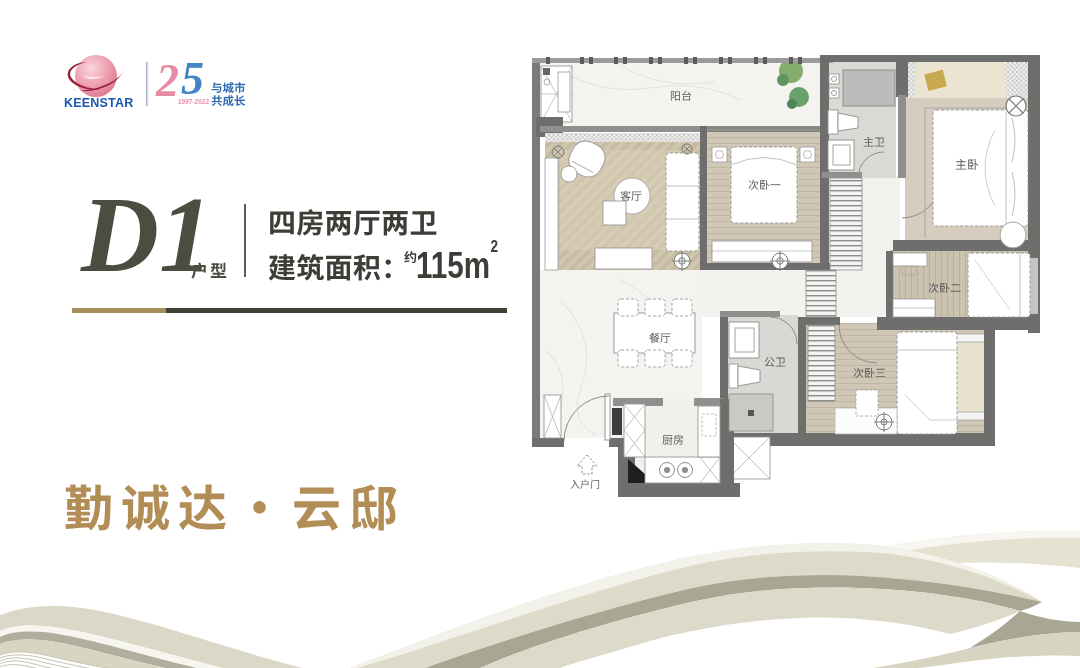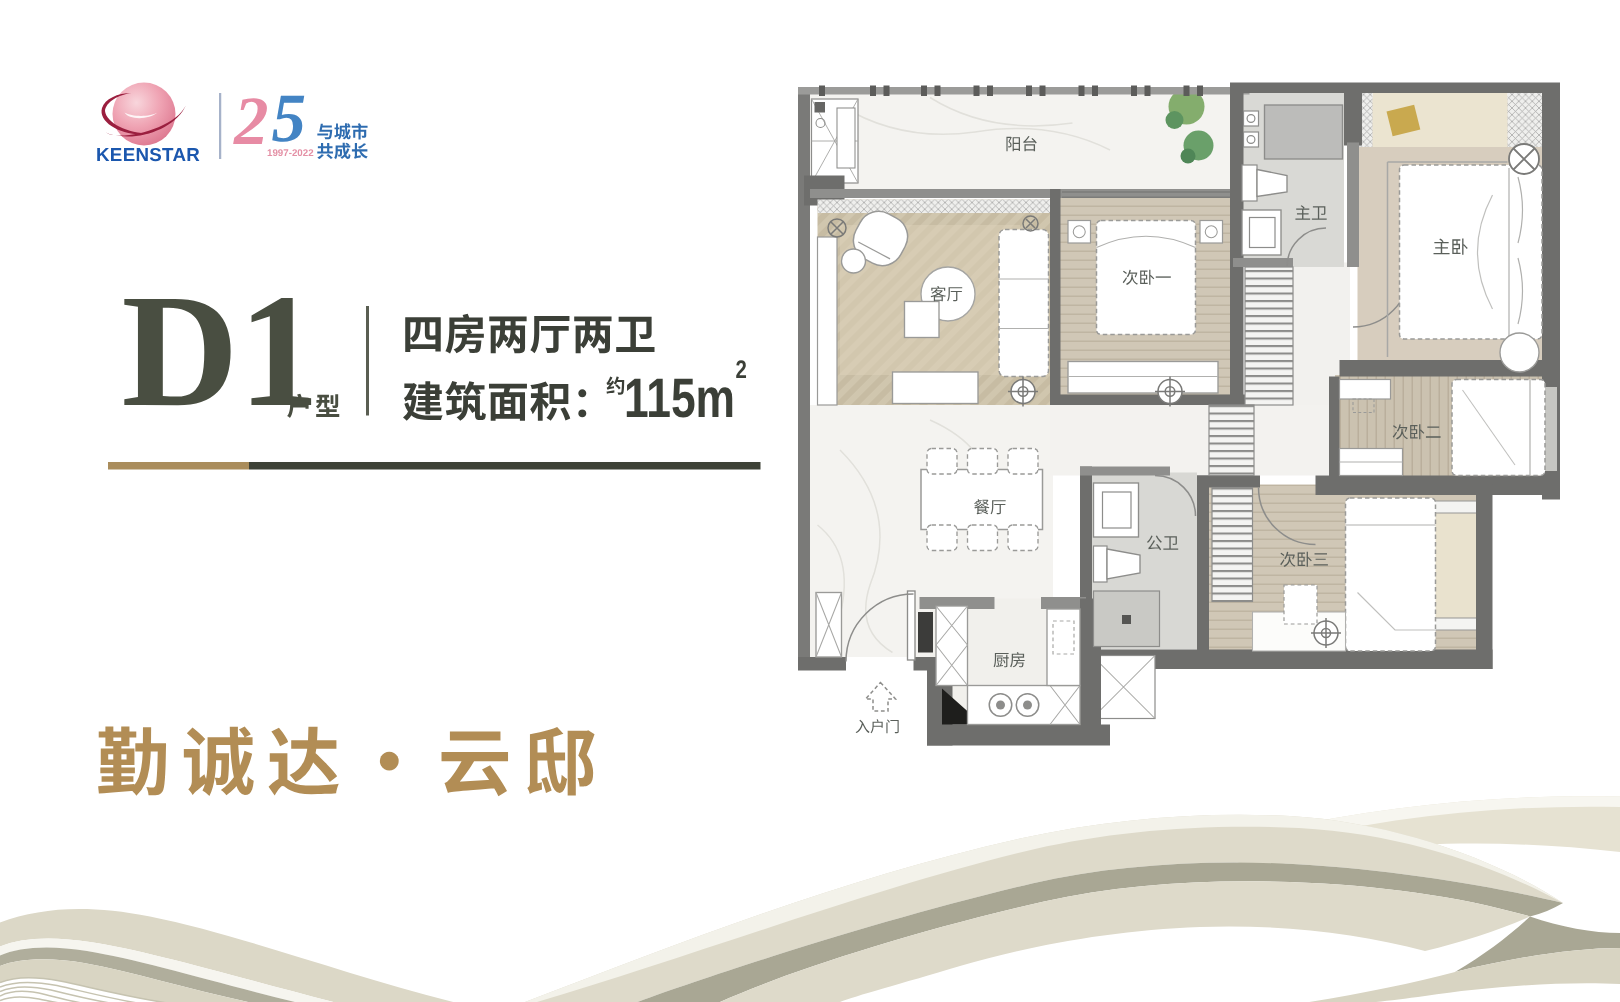--- a/index.html
+++ b/index.html
@@ -30,21 +30,21 @@
 
   <rect x="91" y="14" width="1.5" height="44" fill="#a6b2c9"></rect>
 
   <text x="101" y="48" font-size="46" font-weight="bold" font-style="italic" fill="#e78ba4" font-family="Liberation Serif,serif">2</text>
 
   <text x="126" y="46" font-size="46" font-weight="bold" font-style="italic" fill="#4384c4" font-family="Liberation Serif,serif">5</text>
 
   <text x="123" y="56" font-size="6.5" font-weight="bold" fill="#e491a6">1997-2022</text>
 </svg>
 
-<div class="abs" style="left:81px;top:192px;width:175px;height:95px;color:#494e41;font-family:'Liberation Serif',serif;font-size:108px;line-height:86px;font-weight:bold;">D1</div>
+<div class="abs" style="left:81px;top:192px;width:175px;height:95px;color:#494e41;font-family:'Liberation Serif',serif;font-style:italic;font-size:108px;line-height:86px;font-weight:bold;">D1</div>
 
 <div class="abs" style="left:244px;top:204px;width:2px;height:73px;background:#5a5e52;"></div>
 
 <div class="abs" style="left:72px;top:308px;width:94px;height:5px;background:#aa8d5c;"></div>
 <div class="abs" style="left:166px;top:308px;width:341px;height:5px;background:#3e4237;"></div>
 
 <svg class="abs" style="left:0;top:528px;" width="1080" height="140" viewBox="0 0 1080 140">
 
   <path d="M 800 38 C 890 12 990 1 1080 3 L 1080 40 C 990 30 905 33 840 52 Z" fill="#e6e2d2"></path>
 

